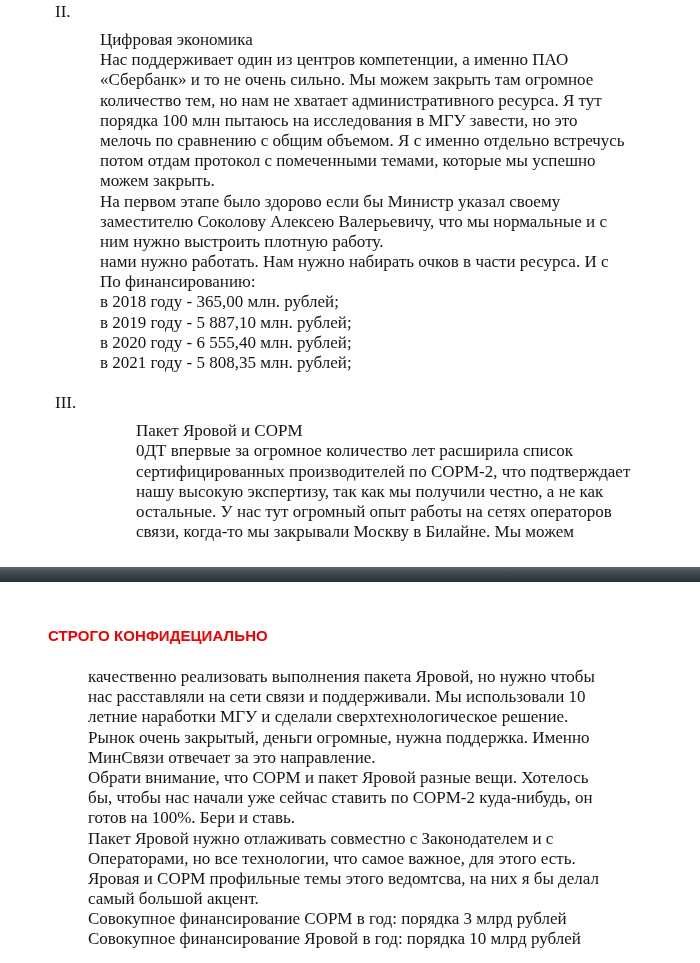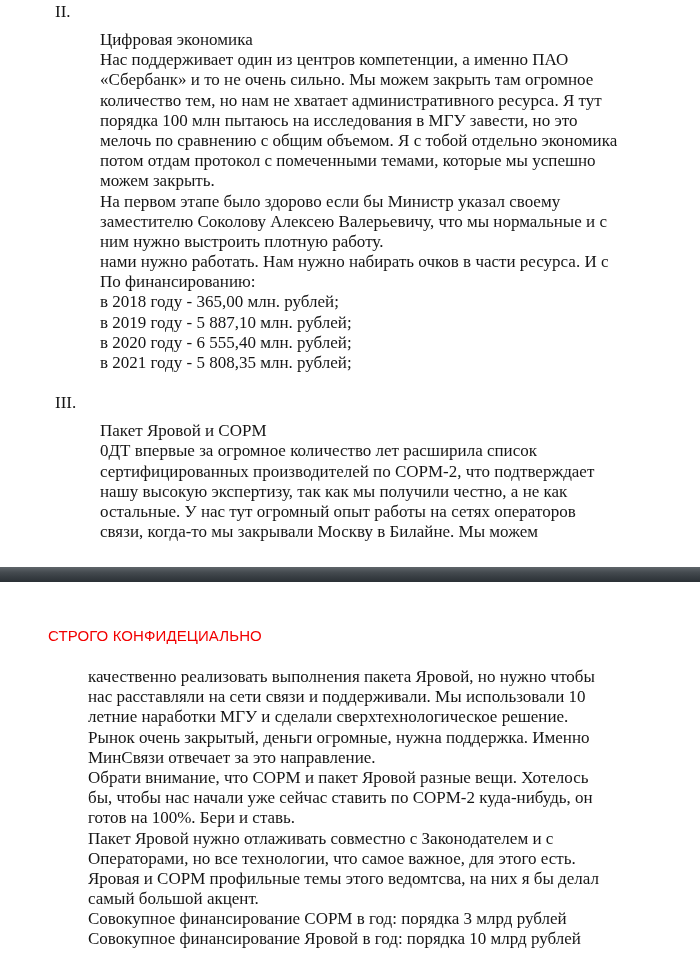--- a/index.html
+++ b/index.html
@@ -17,21 +17,21 @@
   }
   .page1 {
     height: 567px;
     padding-top: 2px;
   }
   .section {
     display: flex;
     align-items: flex-start;
     padding-left: 55px;
   }
-  .section-iii { margin-top: 20px; }
+  .section-iii { margin-top: 20px; gap: 36px; }
   .numeral {
     width: 45px;
     flex-shrink: 0;
     font-size: 17px;
     line-height: 20.2px;
   }
   .lines { width: 560px; margin-top: 28px; }
   .line {
     height: 20.2px;
     line-height: 20.2px;
@@ -46,42 +46,42 @@
   }
   .page2 {
     height: 381px;
     padding-top: 45px;
   }
   .confidential {
     margin-left: 48px;
     height: 17px;
     line-height: 17px;
     font-family: "Liberation Sans", sans-serif;
-    font-weight: normal;
+    font-weight: bold;
     font-size: 15px;
     letter-spacing: 0.1px;
   }
   .page2-body {
     margin-top: 23px;
     padding-left: 88px;
   }
 </style>
 </head>
 <body>
 
 <div class="page page1">
   <div class="section section-ii">
     <div class="numeral">II.</div>
     <div class="lines">
         <div class="line">Цифровая экономика</div>
         <div class="line">Нас поддерживает один из центров компетенции, а именно ПАО</div>
         <div class="line">«Сбербанк» и то не очень сильно. Мы можем закрыть там огромное</div>
         <div class="line">количество тем, но нам не хватает административного ресурса. Я тут</div>
         <div class="line">порядка 100 млн пытаюсь на исследования в МГУ завести, но это</div>
-        <div class="line">мелочь по сравнению с общим объемом. Я с тобой отдельно экономика</div>
+        <div class="line">мелочь по сравнению с общим объемом. Я с именно отдельно встречусь</div>
         <div class="line">потом отдам протокол с помеченными темами, которые мы успешно</div>
         <div class="line">можем закрыть.</div>
         <div class="line">На первом этапе было здорово если бы Министр указал своему</div>
         <div class="line">заместителю Соколову Алексею Валерьевичу, что мы нормальные и с</div>
         <div class="line">ним нужно выстроить плотную работу.</div>
         <div class="line">нами нужно работать. Нам нужно набирать очков в части ресурса. И с</div>
         <div class="line">По финансированию:</div>
         <div class="line">в 2018 году - 365,00 млн. рублей;</div>
         <div class="line">в 2019 году - 5 887,10 млн. рублей;</div>
         <div class="line">в 2020 году - 6 555,40 млн. рублей;</div>

